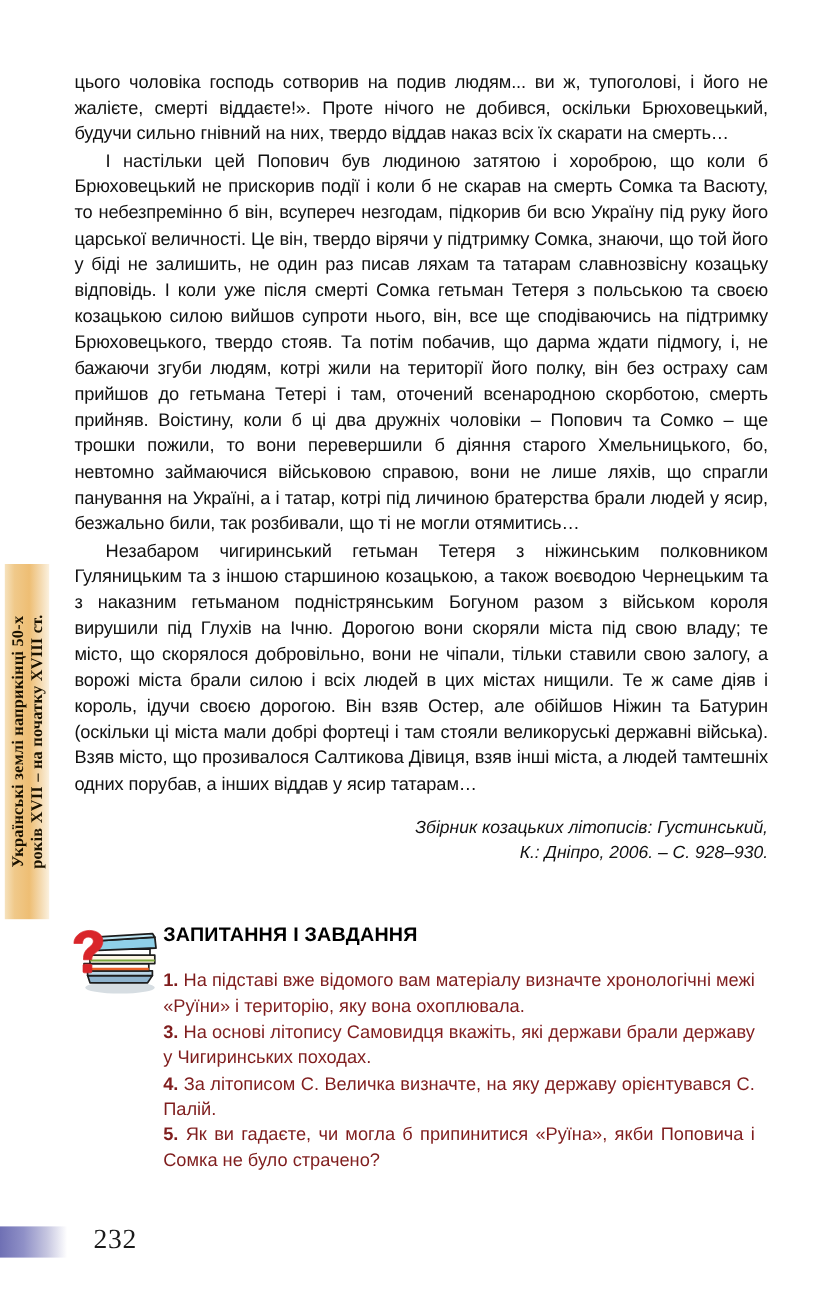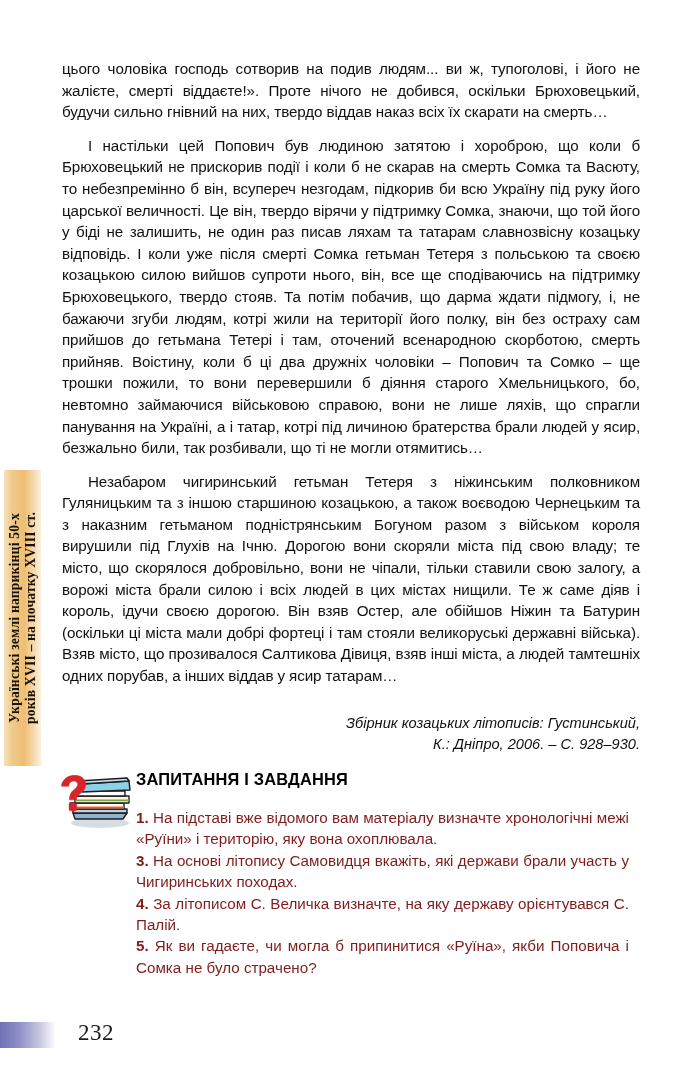--- a/index.html
+++ b/index.html
@@ -33,26 +33,26 @@
   p.body-par {
     margin: 0;
     text-align: justify;
     text-justify: inter-word;
     font-family: "Liberation Sans", sans-serif;
     font-size: 15.2px;
     line-height: 21.6px;
     letter-spacing: -0.1px;
     color: #111111;
   }
-  p.body-par + p.body-par { margin-top: 12px; }
+  p.body-par + p.body-par { margin-top: 1px; }
   p.indent { text-indent: 26px; }
 
   
   .citation {
-    margin-top: 26px;
+    margin-top: 15px;
     text-align: right;
     font-family: "Liberation Sans", sans-serif;
     font-style: italic;
     font-size: 14.6px;
     line-height: 21px;
     color: #111111;
   }
   .citation div { white-space: nowrap; }
 
   
@@ -205,21 +205,21 @@
         </svg>
       </span>
       <p class="q-title">ЗАПИТАННЯ І ЗАВДАННЯ</p>
     </div>
 
     <div class="q-list">
       <p class="q-item">
         <b>1.</b><span> На підставі вже відомого вам матеріалу визначте хронологічні межі «Руїни» і територію, яку вона охоплювала.</span>
       </p>
       <p class="q-item">
-        <b>3.</b><span> На основі літопису Самовидця вкажіть, які держави брали участь у Чигиринських походах.</span>
+        <b>3.</b><span> На основі літопису Самовидця вкажіть, які держави брали державу у Чигиринських походах.</span>
       </p>
       <p class="q-item">
         <b>4.</b><span> За літописом С. Величка визначте, на яку державу орієнтувався С. Палій.</span>
       </p>
       <p class="q-item">
         <b>5.</b><span> Як ви гадаєте, чи могла б припинитися «Руїна», якби Поповича і Сомка не було страчено?</span>
       </p>
     </div>
   </div>
 

